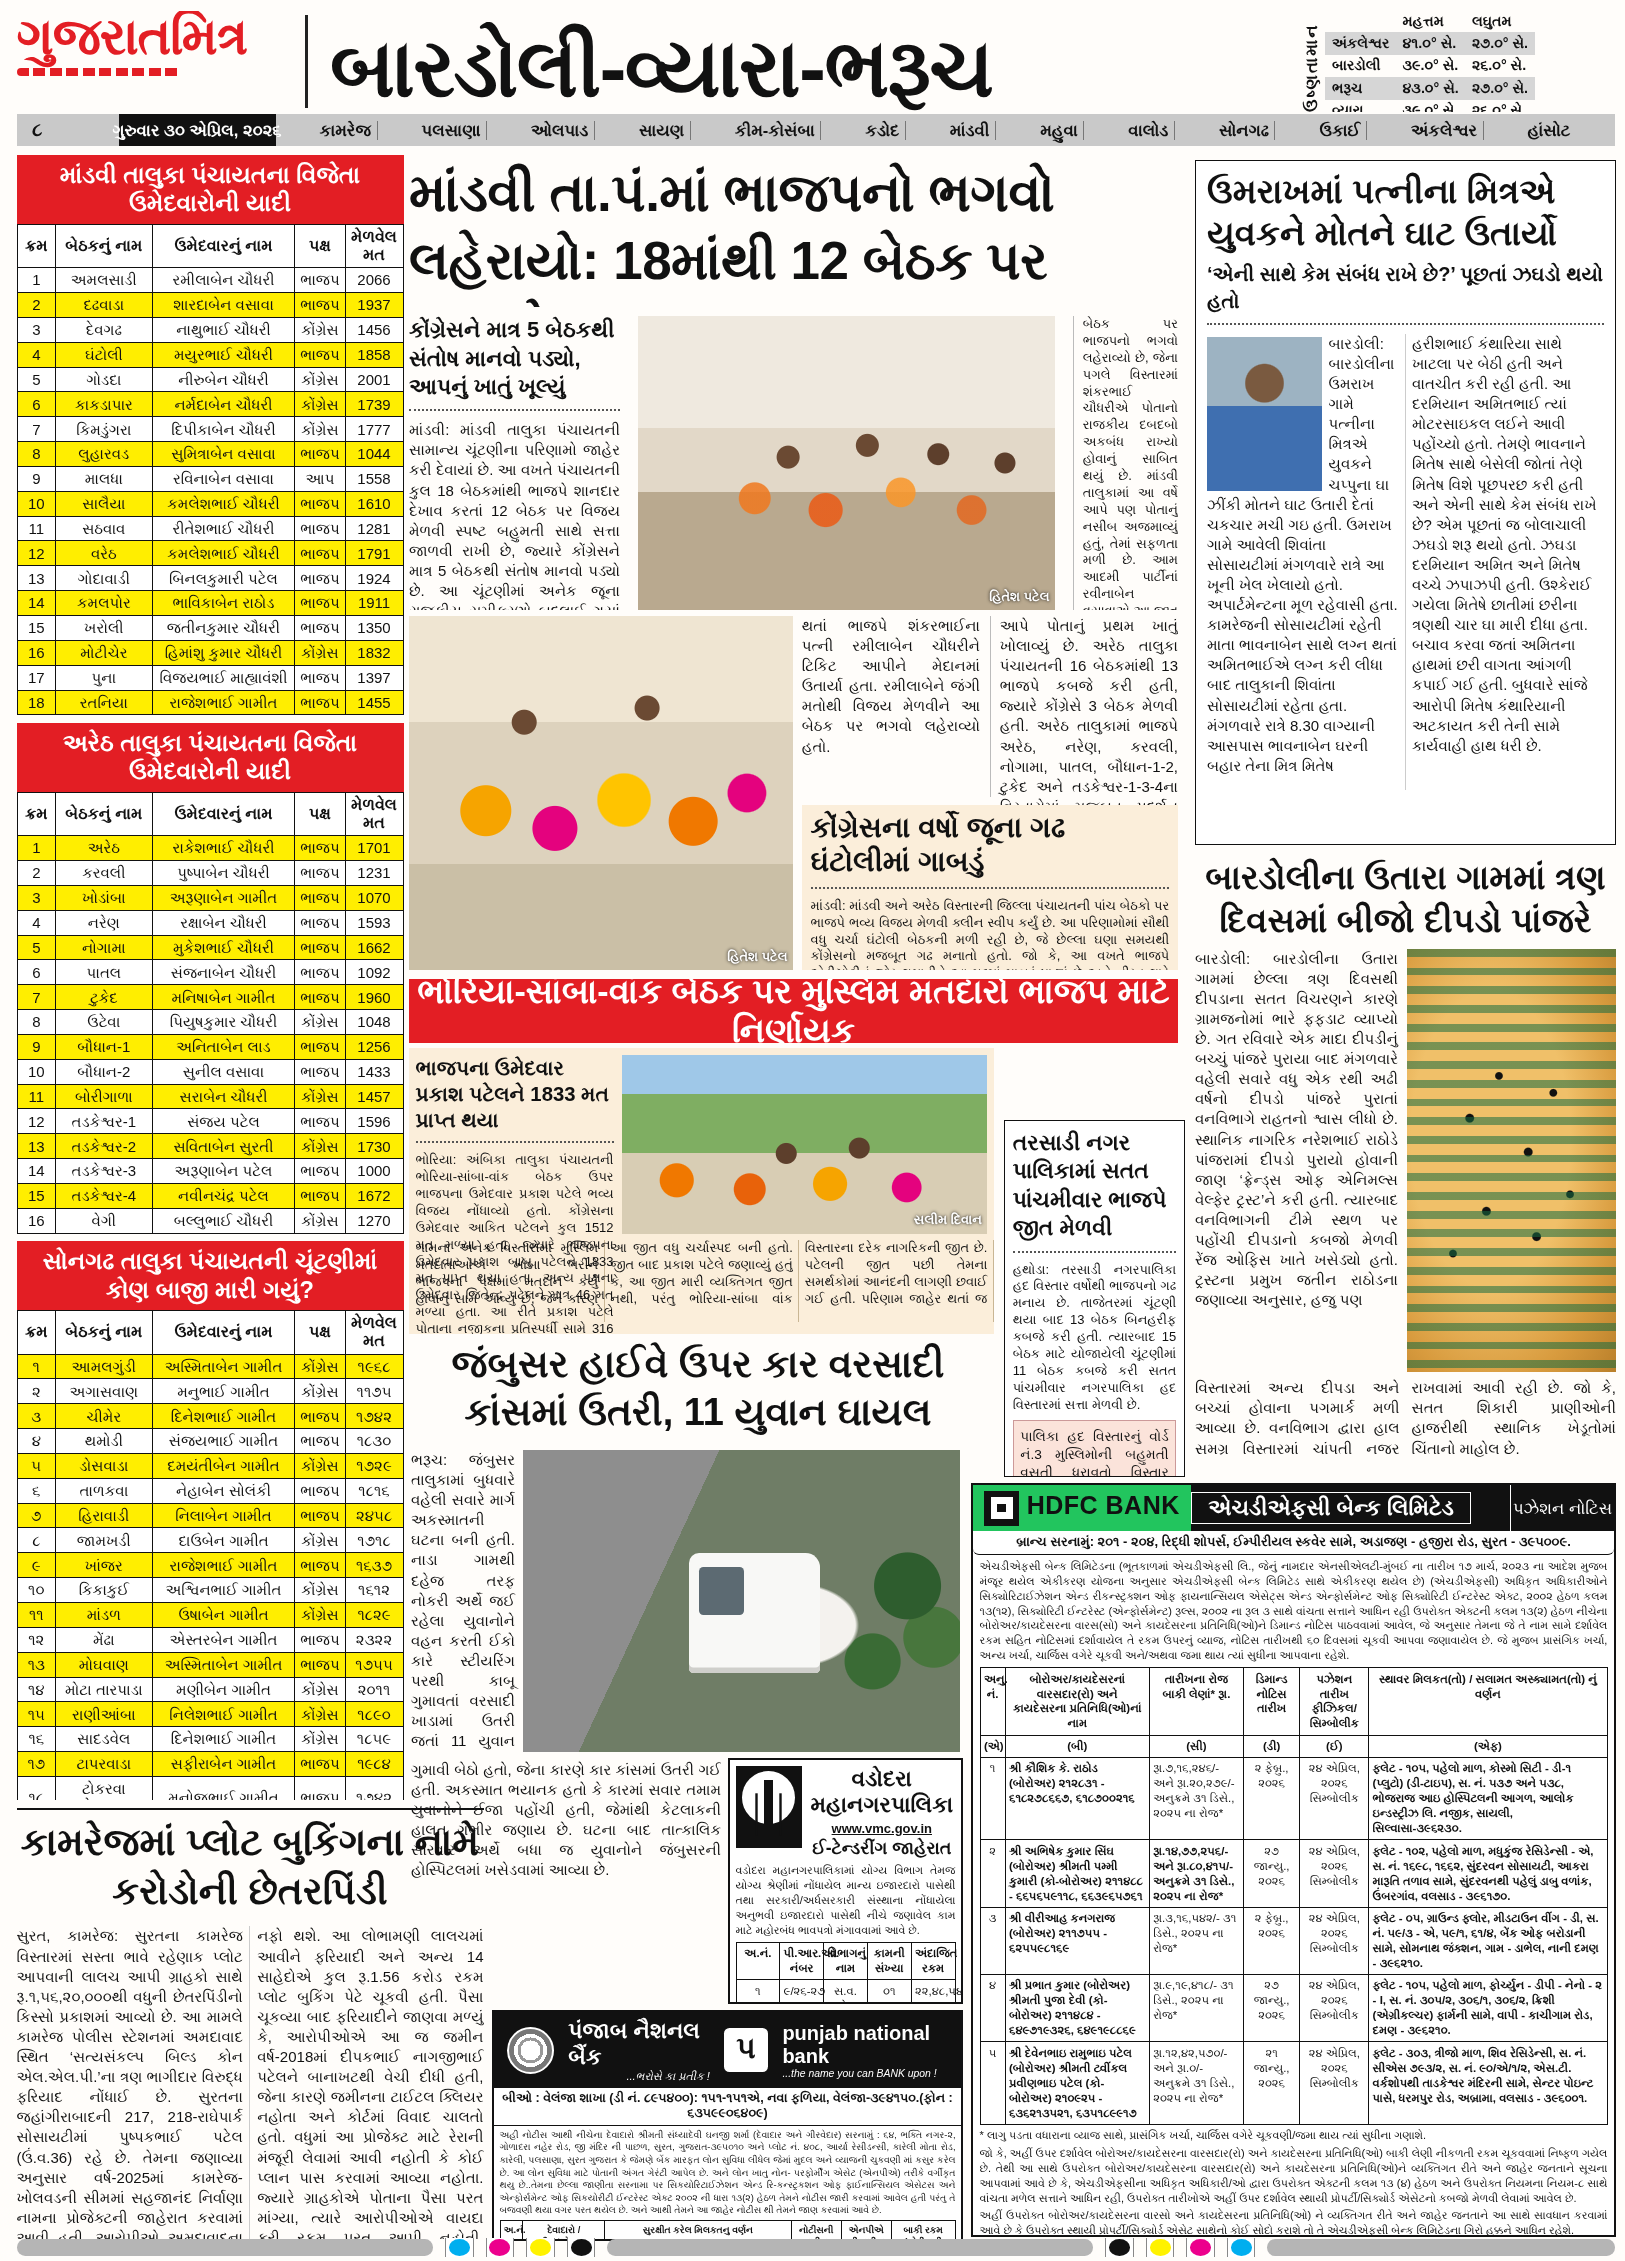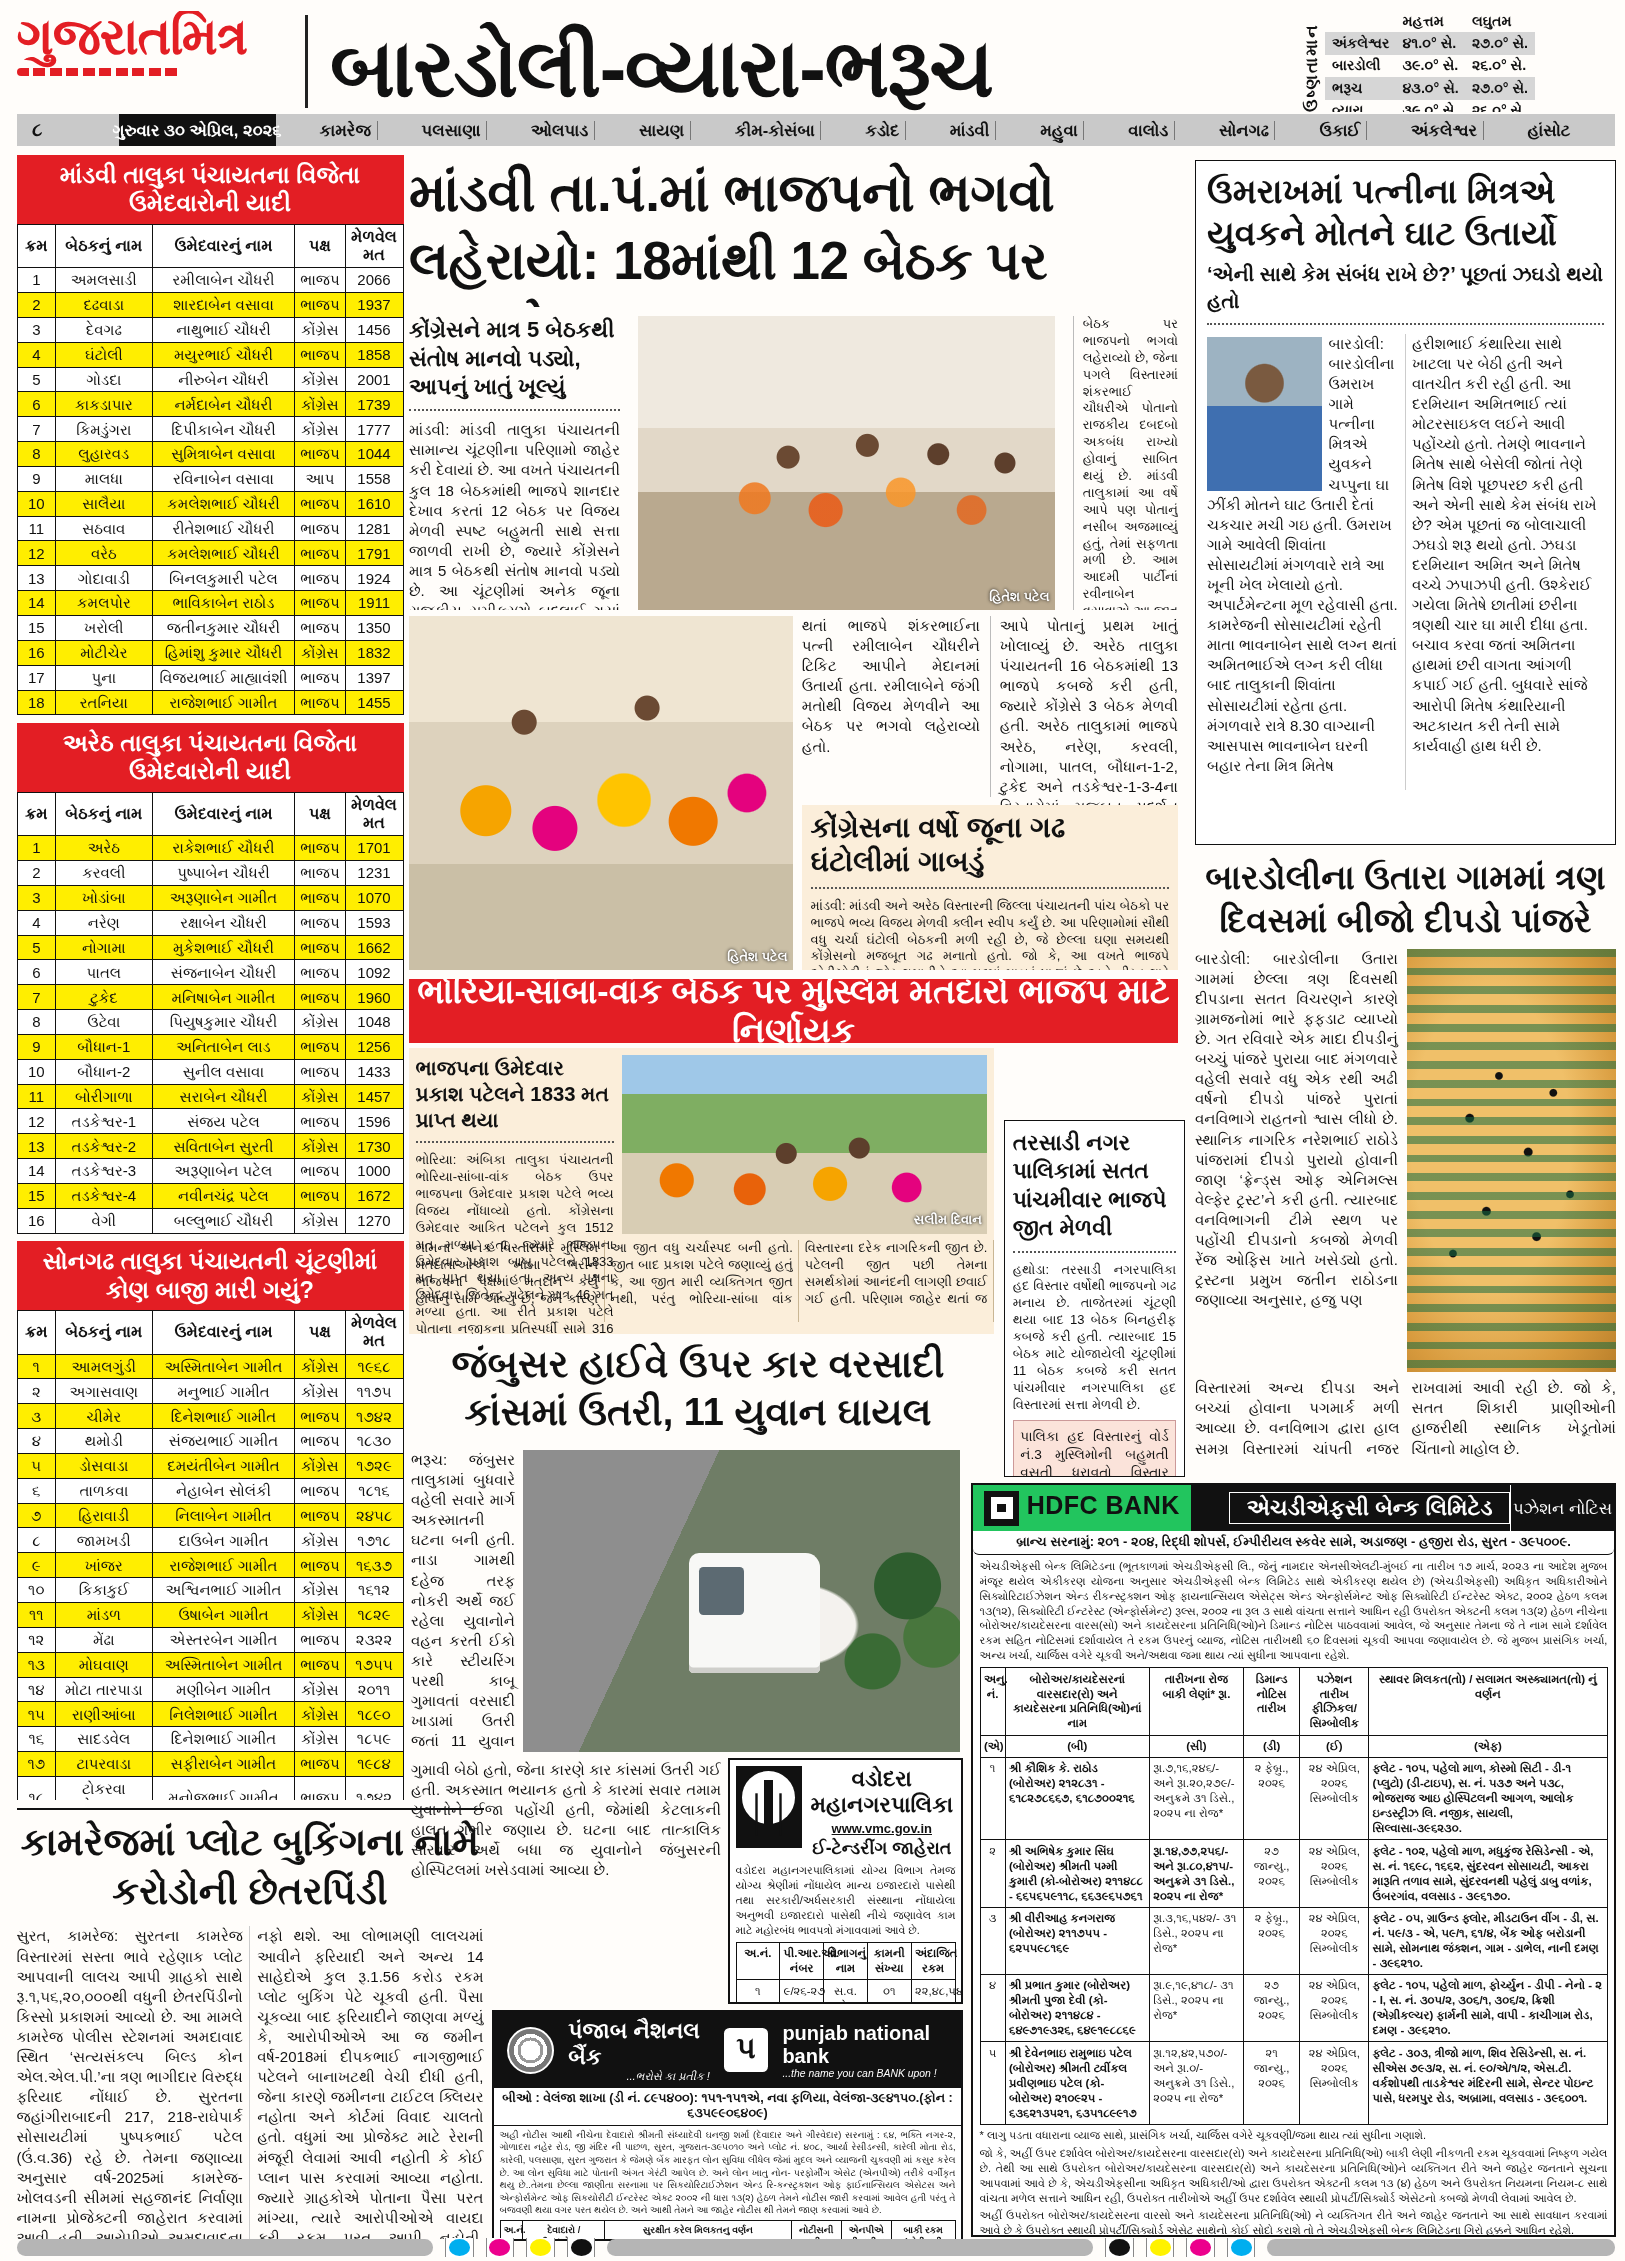--- a/index.html
+++ b/index.html
@@ -749,21 +749,21 @@
     </table>
 
   </div>
 
   <div class="abs boxed" style="left:971px;top:1483px;width:645px;height:754px;border-width:2.2px;">
     <div class="hdfc-band">
       <div class="hdfc-logo-cell">
         <div class="hdfc-mark"></div>
         <div style="font-size:25px;font-weight:bold;letter-spacing:0.5px;">HDFC BANK</div>
       </div>
-      <div style="flex:1;display:flex;align-items:center;justify-content:flex-end;">
+      <div style="flex:1;display:flex;align-items:center;justify-content:flex-start;">
         <div style="font-size:22px;font-weight:bold;border:1.1px solid #fff;padding:2.2px 16.5px;">એચડીએફસી બેન્ક લિમિટેડ</div>
       </div>
       <div style="width:104px;display:flex;align-items:center;justify-content:center;text-align:right;font-size:16.5px;font-weight:normal;border-left:1.6px solid #fff;">પઝેશન નોટિસ</div>
     </div>
     <div style="text-align:center;font-size:13px;font-weight:bold;padding:3.3px 5.5px;border-bottom:1.1px solid #111;border-radius:6px;">બ્રાન્ચ સરનામું: ૨૦૧ - ૨૦૪, રિદ્ધી શોપર્સ, ઈમ્પીરીયલ સ્કવેર સામે, અડાજણ - હજીરા રોડ, સુરત - ૩૯૫૦૦૯.</div>
     <div class="smallprint just" style="padding:4.4px 6.6px;">એચડીએફસી બેન્ક લિમિટેડના (ભૂતકાળમાં એચડીએફસી લિ., જેનું નામદાર એનસીએલટી-મુંબઈ ના તારીખ ૧૭ માર્ચ, ૨૦૨૩ ના આદેશ મુજબ મંજૂર થયેલ એકીકરણ યોજના અનુસાર એચડીએફસી બેન્ક લિમિટેડ સાથે એકીકરણ થયેલ છે) (એચડીએફસી) અધિકૃત અધિકારીઓને સિક્યોરિટાઈઝેશન એન્ડ રીકન્સ્ટ્રક્શન ઓફ ફાયનાન્સિયલ એસેટ્સ એન્ડ એન્ફોર્સમેન્ટ ઓફ સિક્યોરિટી ઈન્ટરેસ્ટ એક્ટ, ૨૦૦૨ હેઠળ કલમ ૧૩(૧૨), સિક્યોરિટી ઈન્ટરેસ્ટ (એન્ફોર્સમેન્ટ) રૂલ્સ, ૨૦૦૨ ના રૂલ ૩ સાથે વાંચતા સત્તાને આધિન રહી ઉપરોક્ત એક્ટની કલમ ૧૩(૨) હેઠળ નીચેના બોરોઅર/કાયદેસરના વારસ(સો) અને કાયદેસરના પ્રતિનિધિ(ઓ)ને ડિમાન્ડ નોટિસ પાઠવવામાં આવેલ, જે અનુસાર તેમના જે તે નામ સામે દર્શાવેલ રકમ સહિત નોટિસમાં દર્શાવાયેલ તે રકમ ઉપરનું વ્યાજ, નોટિસ તારીખથી ૬૦ દિવસમાં ચૂકવી આપવા જણાવાયેલ છે. જે મુજબ પ્રાસંગિક ખર્ચા, અન્ય ખર્ચા, ચાર્જિસ વગેરે ચૂકવી અને/અથવા જમા થાય ત્યાં સુધીના આપવાના રહેશે.</div>
     <table class="notice-table" style="width:calc(100% - 13px);margin:0 6.6px;">
       <colgroup>
           <col style="width:4%">
           <col style="width:23%">

